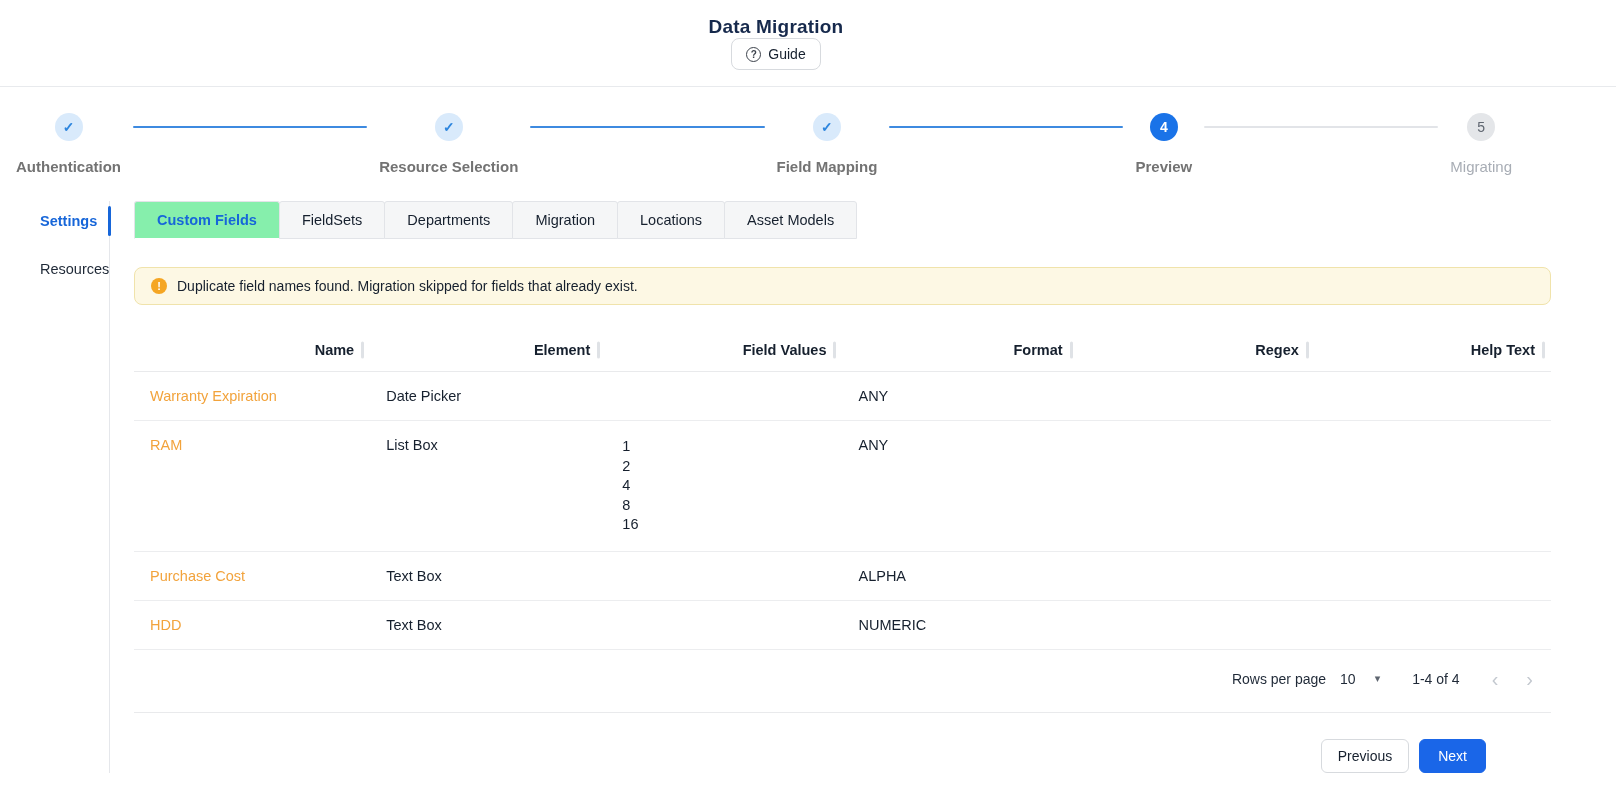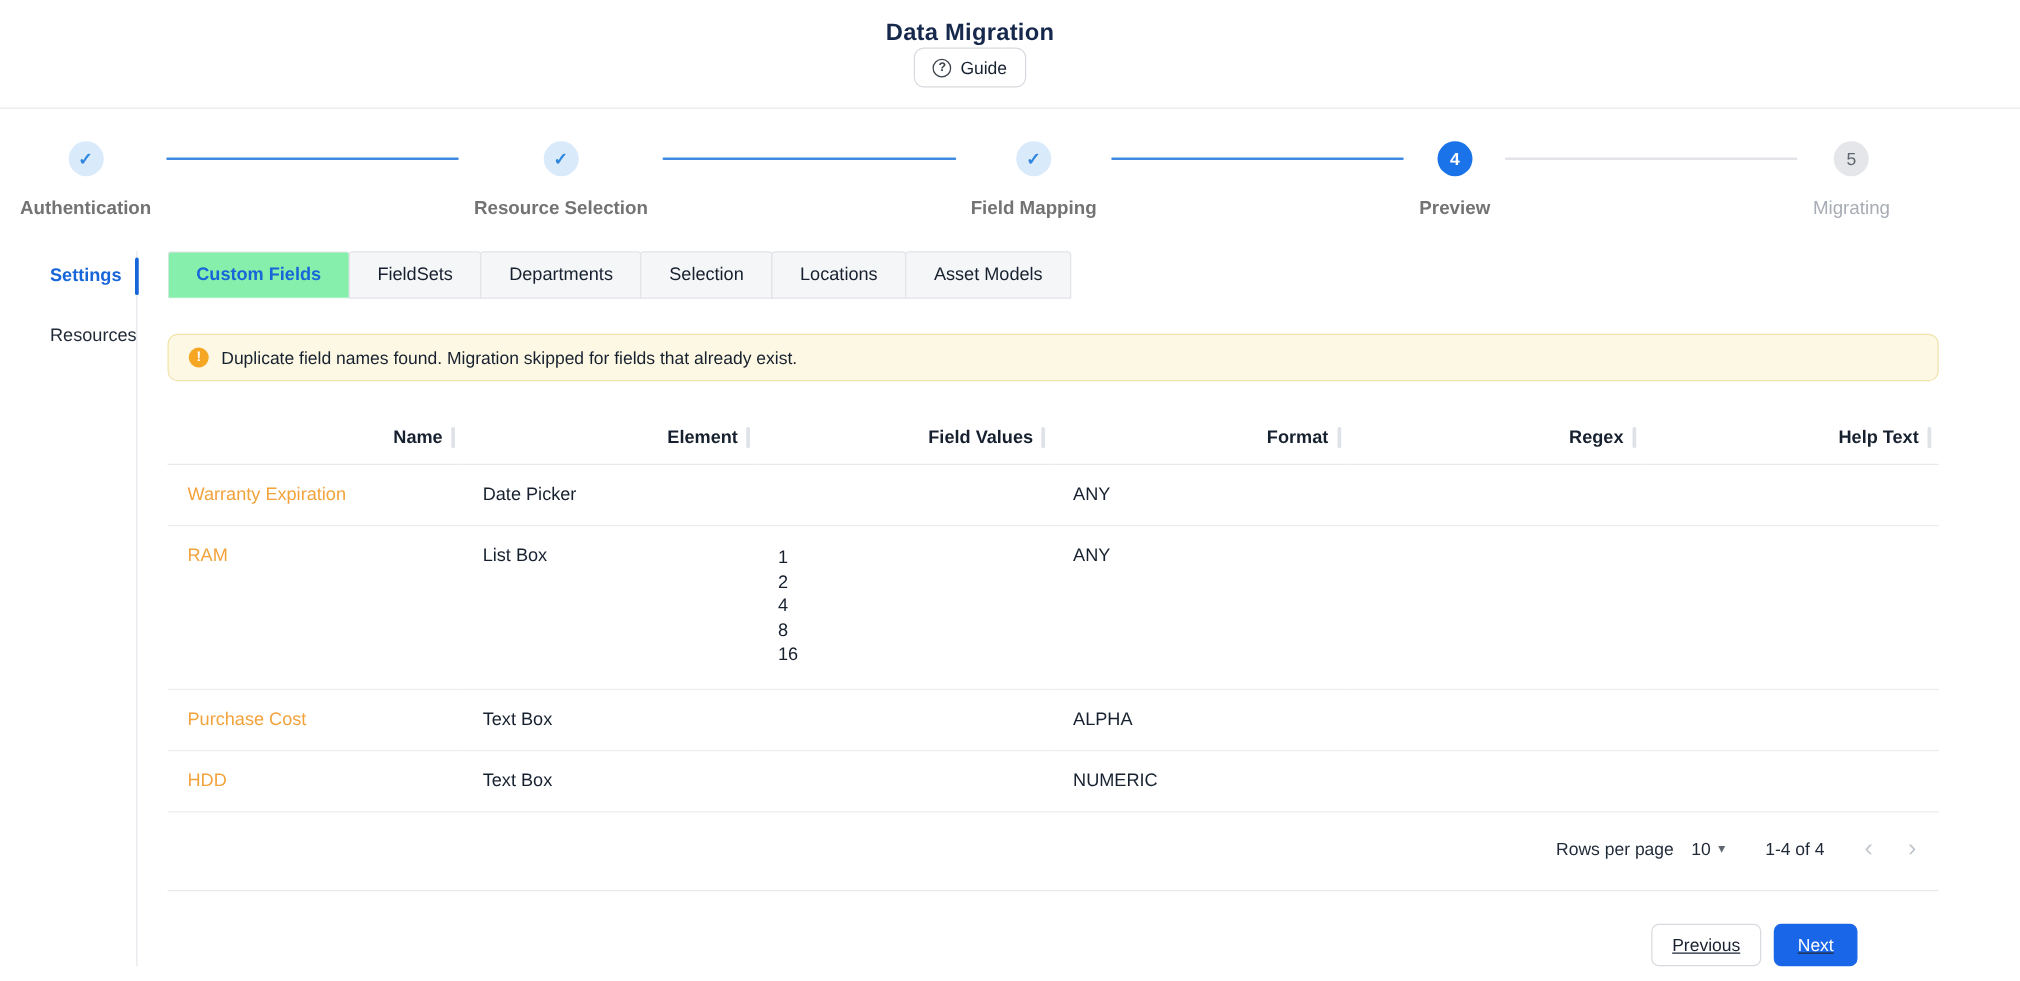--- a/index.html
+++ b/index.html
@@ -108,30 +108,29 @@
   td.name { color: #f2a33c; cursor: pointer; }
   td.vals { white-space: pre-line; line-height: 19.5px; }
 
   
   .pagination {
     border-top: 1px solid #ecedef;
     display: flex; justify-content: flex-end; align-items: center;
     gap: 32px; padding: 19px 10px 23px 16px; font-size: 14px; color: #1f2937;
   }
   .rpp { display: flex; align-items: center; gap: 14px; }
-  .rpp-select { display: inline-flex; align-items: center; gap: 6px; cursor: pointer; }
+  .rpp-select { display: inline-flex; align-items: center; gap: 19px; cursor: pointer; }
   .caret { font-size: 11px; color: #5f6670; }
   .pag-nav { display: flex; align-items: center; gap: 28px; padding-right: 8px; }
   .chev { font-size: 20px; line-height: 1; color: #c3c8cf; cursor: pointer; }
 
   
   .footer-actions {
     display: flex; justify-content: flex-end; gap: 10px;
     padding: 26px 65px 0 0;
-    text-decoration: underline;
   }
   .btn-secondary {
     background: #fff; border: 1px solid #d7dade; border-radius: 6px;
     padding: 8px 16px; font-size: 14px; color: #16202e; cursor: pointer;
     font-family: inherit;
   }
   .btn-primary {
     background: #1a66e8; border: 1px solid #1a66e8; border-radius: 6px;
     padding: 8px 18px; font-size: 14px; color: #ffffff; cursor: pointer;
     font-family: inherit;
@@ -183,21 +182,21 @@
       <div class="side-item active">Settings</div>
       <div class="side-item">Resources</div>
     </div>
 
     <div class="main">
 
       <div class="tabs">
         <div class="tab active">Custom Fields</div>
         <div class="tab">FieldSets</div>
         <div class="tab">Departments</div>
-        <div class="tab">Selection</div>
+        <div class="tab">Migration</div>
         <div class="tab">Locations</div>
         <div class="tab">Asset Models</div>
       </div>
 
       <div class="banner">
         <span class="warn-icon">!</span>
         <span>Duplicate field names found. Migration skipped for fields that already exist.</span>
       </div>
 
       <div class="table-wrap">

